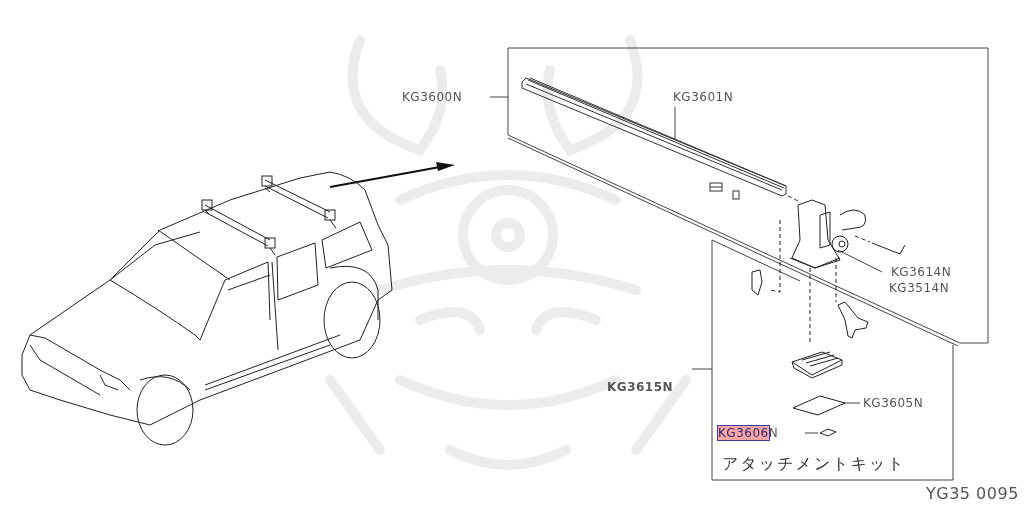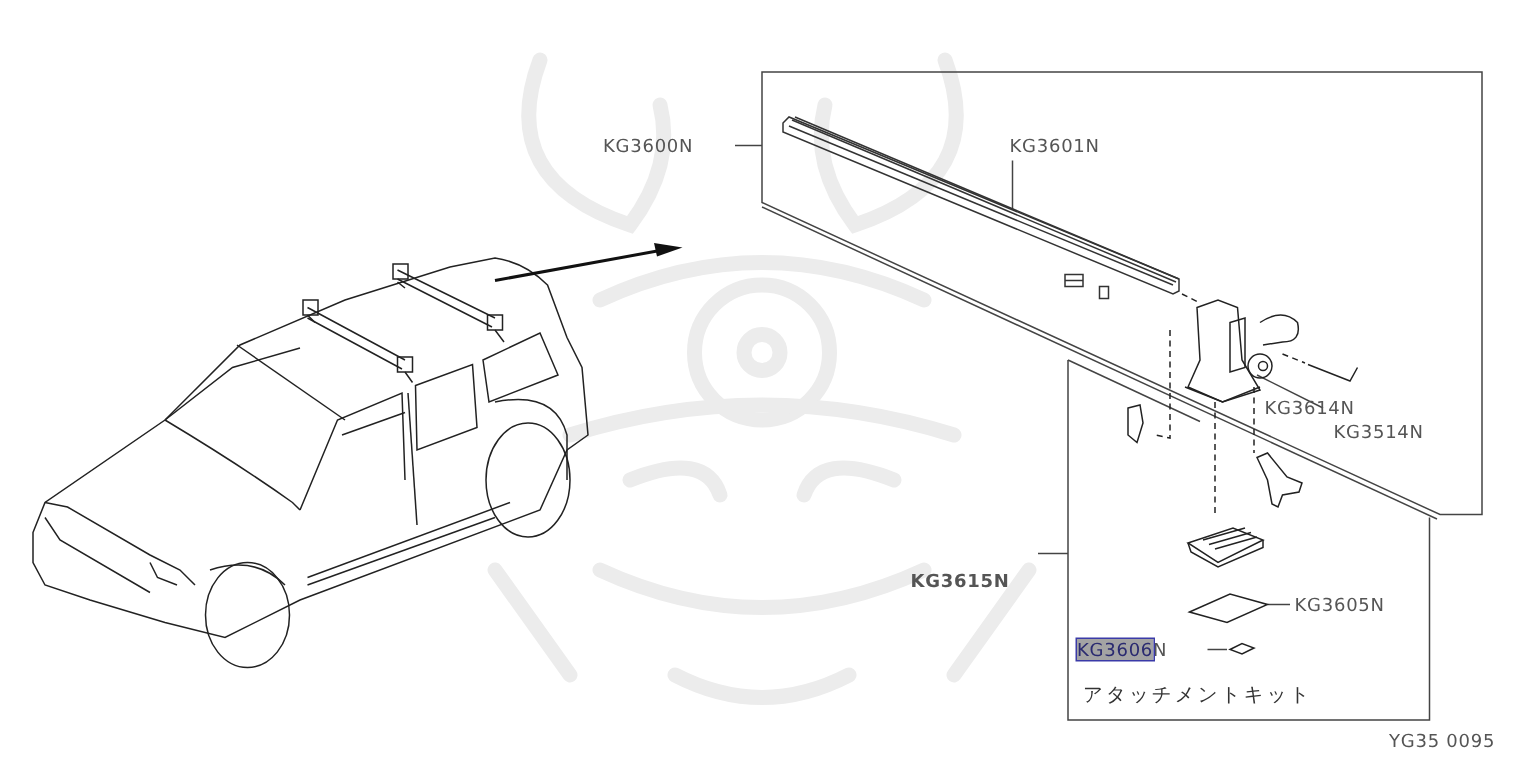--- a/index.html
+++ b/index.html
@@ -1,20 +1,20 @@
 <!DOCTYPE html>
 <html><head>
 <meta charset="utf-8">
 <style>
   html, body { margin: 0; padding: 0; background: #ffffff; }
   body { width: 1024px; height: 506px; position: relative; overflow: hidden; font-family: "DejaVu Sans", sans-serif; }
   #canvas { position: absolute; left: 0; top: 0; width: 1024px; height: 506px; }
   .label { position: absolute; font-family: "DejaVu Sans", sans-serif; font-size: 12px; color: #555; letter-spacing: 0.5px; white-space: nowrap; line-height: 14px; }
-  .jp { font-size: 13px; letter-spacing: 2px; color: #333; }
-  .hl { background: #a3a3a3; outline: 1px solid #3a3aa8; color: #2a2a70; }
+  .jp { font-size: 16px; letter-spacing: 2px; color: #333; }
+  .hl { background: #fca5a5; outline: 1px solid #3a3aa8; color: #2a2a70; }
 </style>
 </head>
 <body>
 
 <svg id="canvas" width="1024" height="506" viewBox="0 0 1024 506" xmlns="http://www.w3.org/2000/svg">
 
   <g fill="none" stroke="#ececec" stroke-width="10" stroke-linecap="round">
     <path d="M360 40 Q330 120 420 150 Q450 110 440 70"></path>
     <path d="M630 40 Q660 120 570 150 Q540 110 550 70"></path>
     <circle cx="508" cy="235" r="45"></circle>
@@ -120,21 +120,21 @@
 
     <path d="M793 408 L820 396 L845 403 L818 415 Z"></path>
 
     <path d="M820 433 L828 429 L836 432 L828 436 Z"></path>
   </g>
 
 </svg>
 
 <div class="label" style="left:402px; top:90px;">KG3600N</div>
 <div class="label" style="left:637px; top:90px;margin-left:36px;">KG3601N</div>
-<div class="label" style="left:843px; top:265px;">KG3614N</div>
+<div class="label" style="left:891px; top:265px;">KG3614N</div>
 <div class="label" style="left:889px; top:281px;">KG3514N</div>
 <div class="label" style="left:607px; top:380px;font-weight:bold;">KG3615N</div>
 <div class="label" style="left:863px; top:396px;">KG3605N</div>
 <div class="label" style="left:718px; top:426px;">
   <span class="hl">KG3606</span><span>N</span>
 </div>
 <div class="label jp" style="left:722px; top:457px;">アタッチメントキット</div>
-<div class="label" style="left:926px; top:487px; font-size:12px;">YG35 0095</div>
+<div class="label" style="left:926px; top:487px; font-size:16px;">YG35 0095</div>
 
 </body></html>

